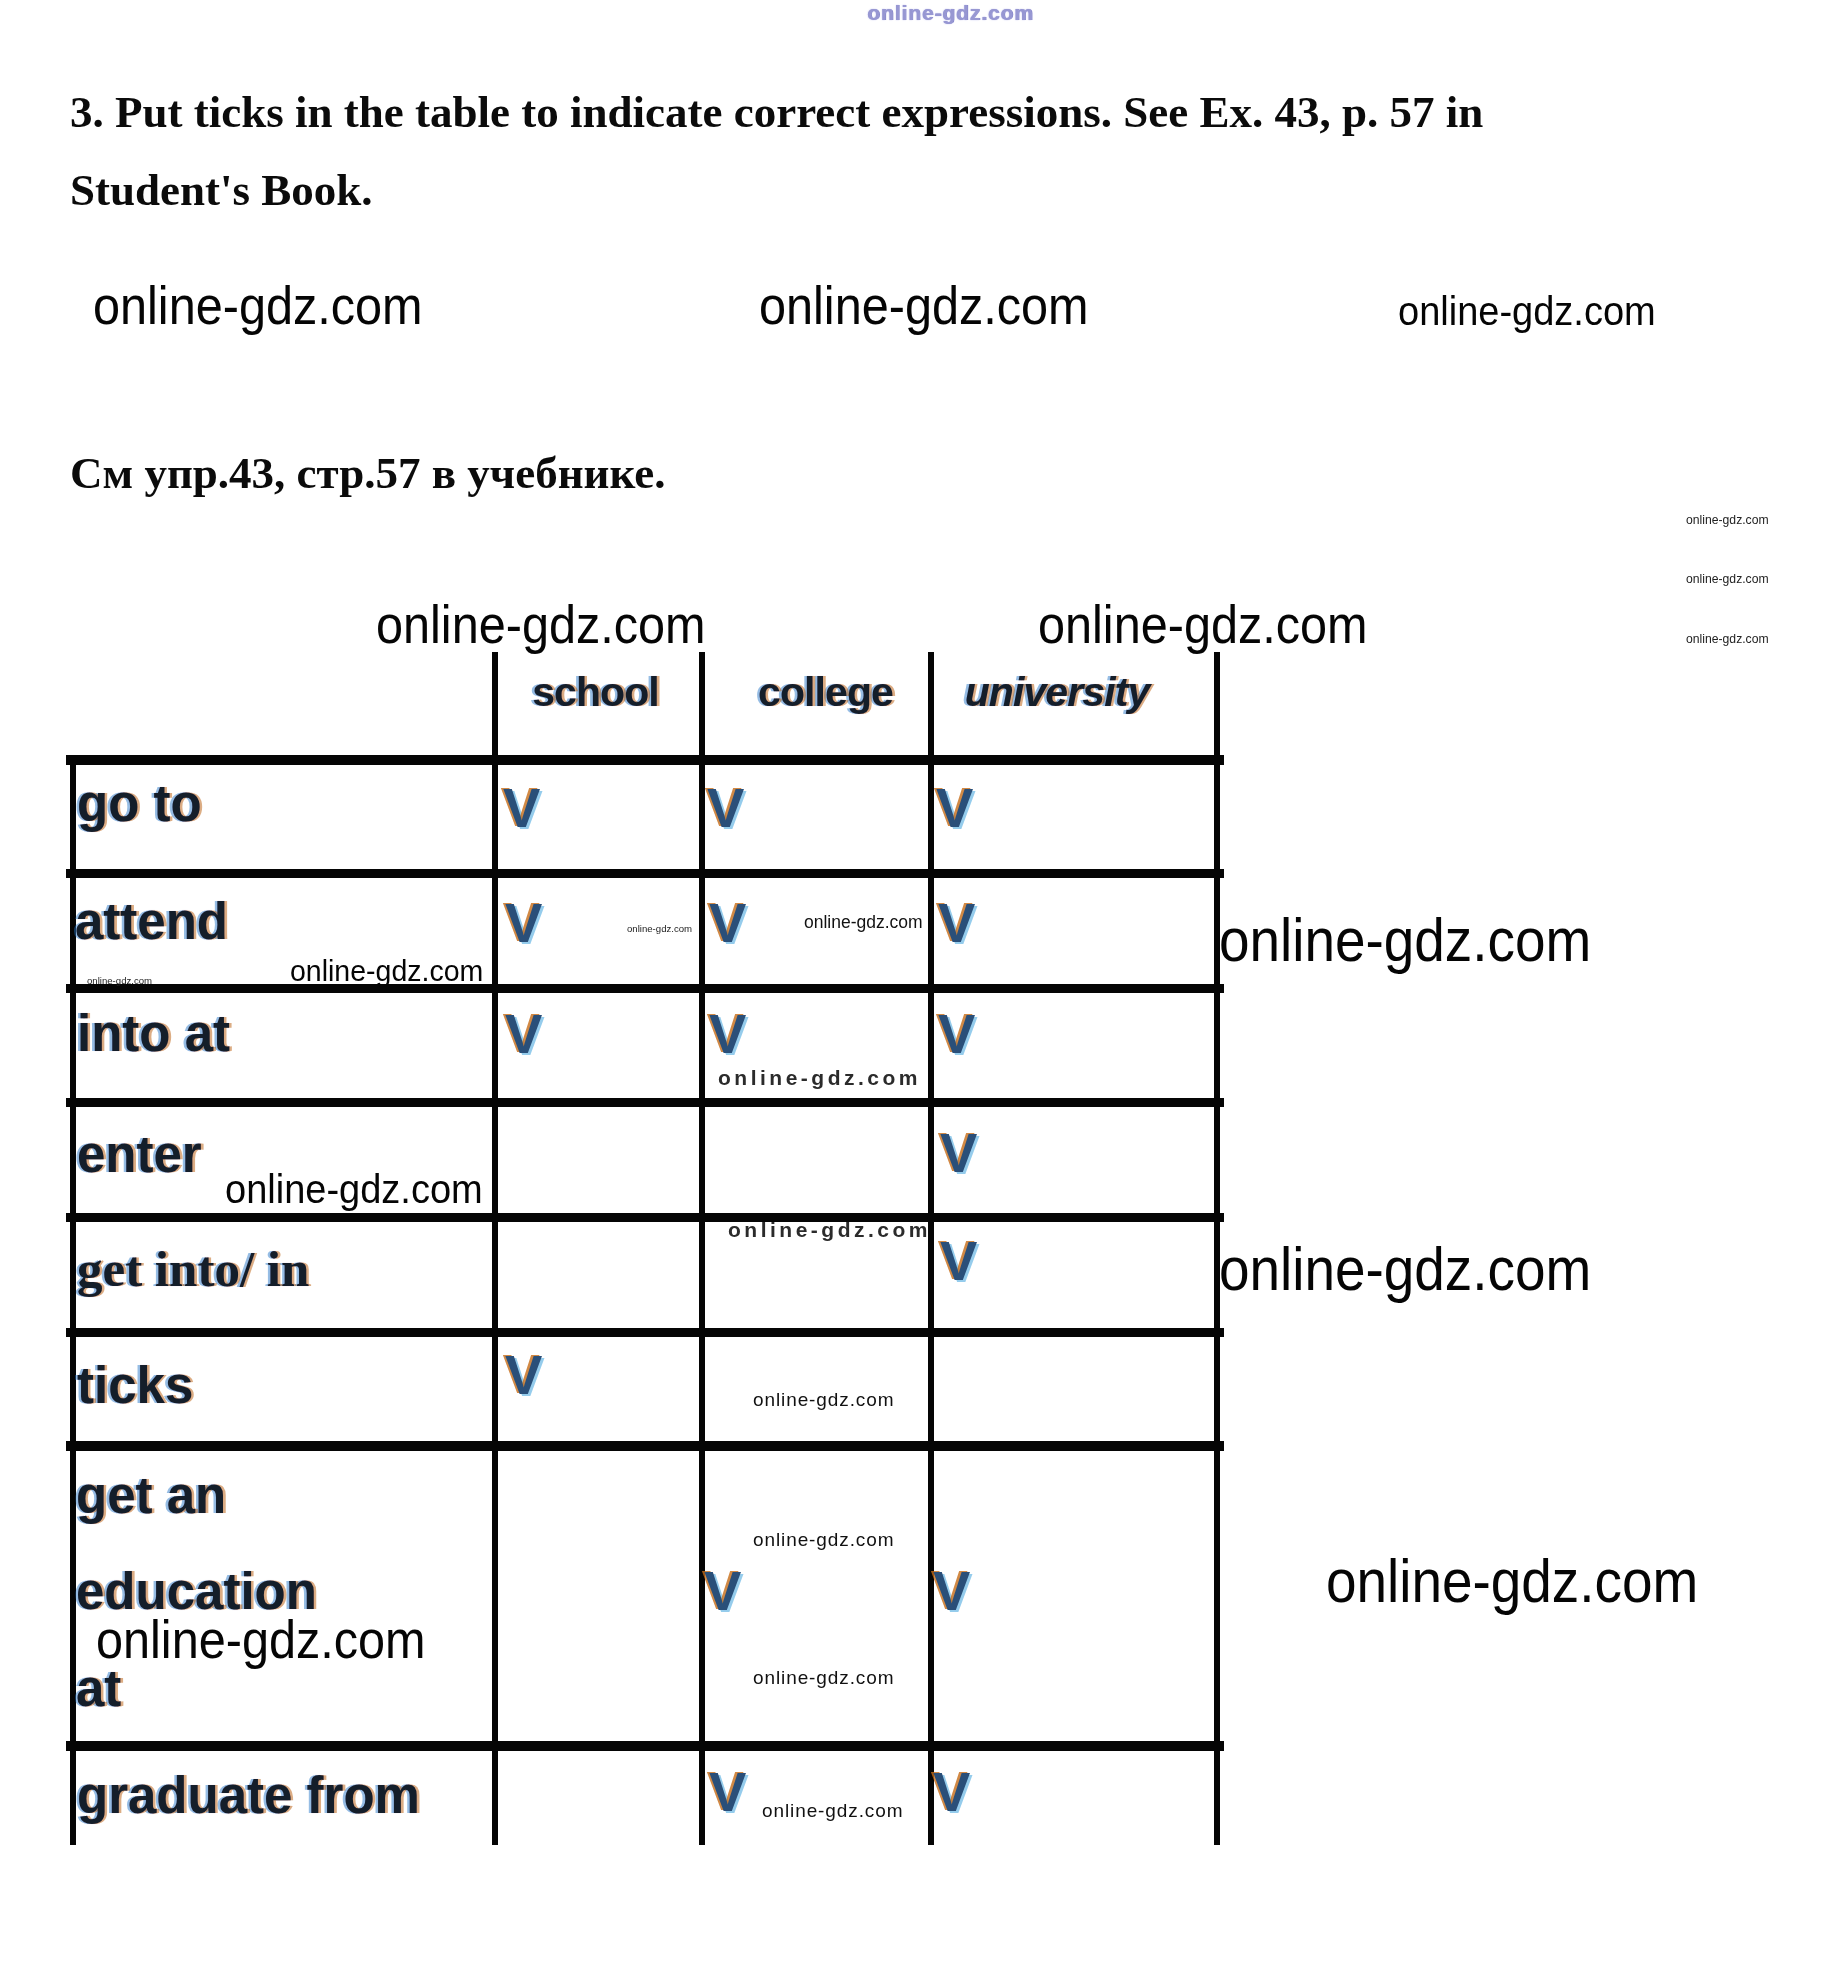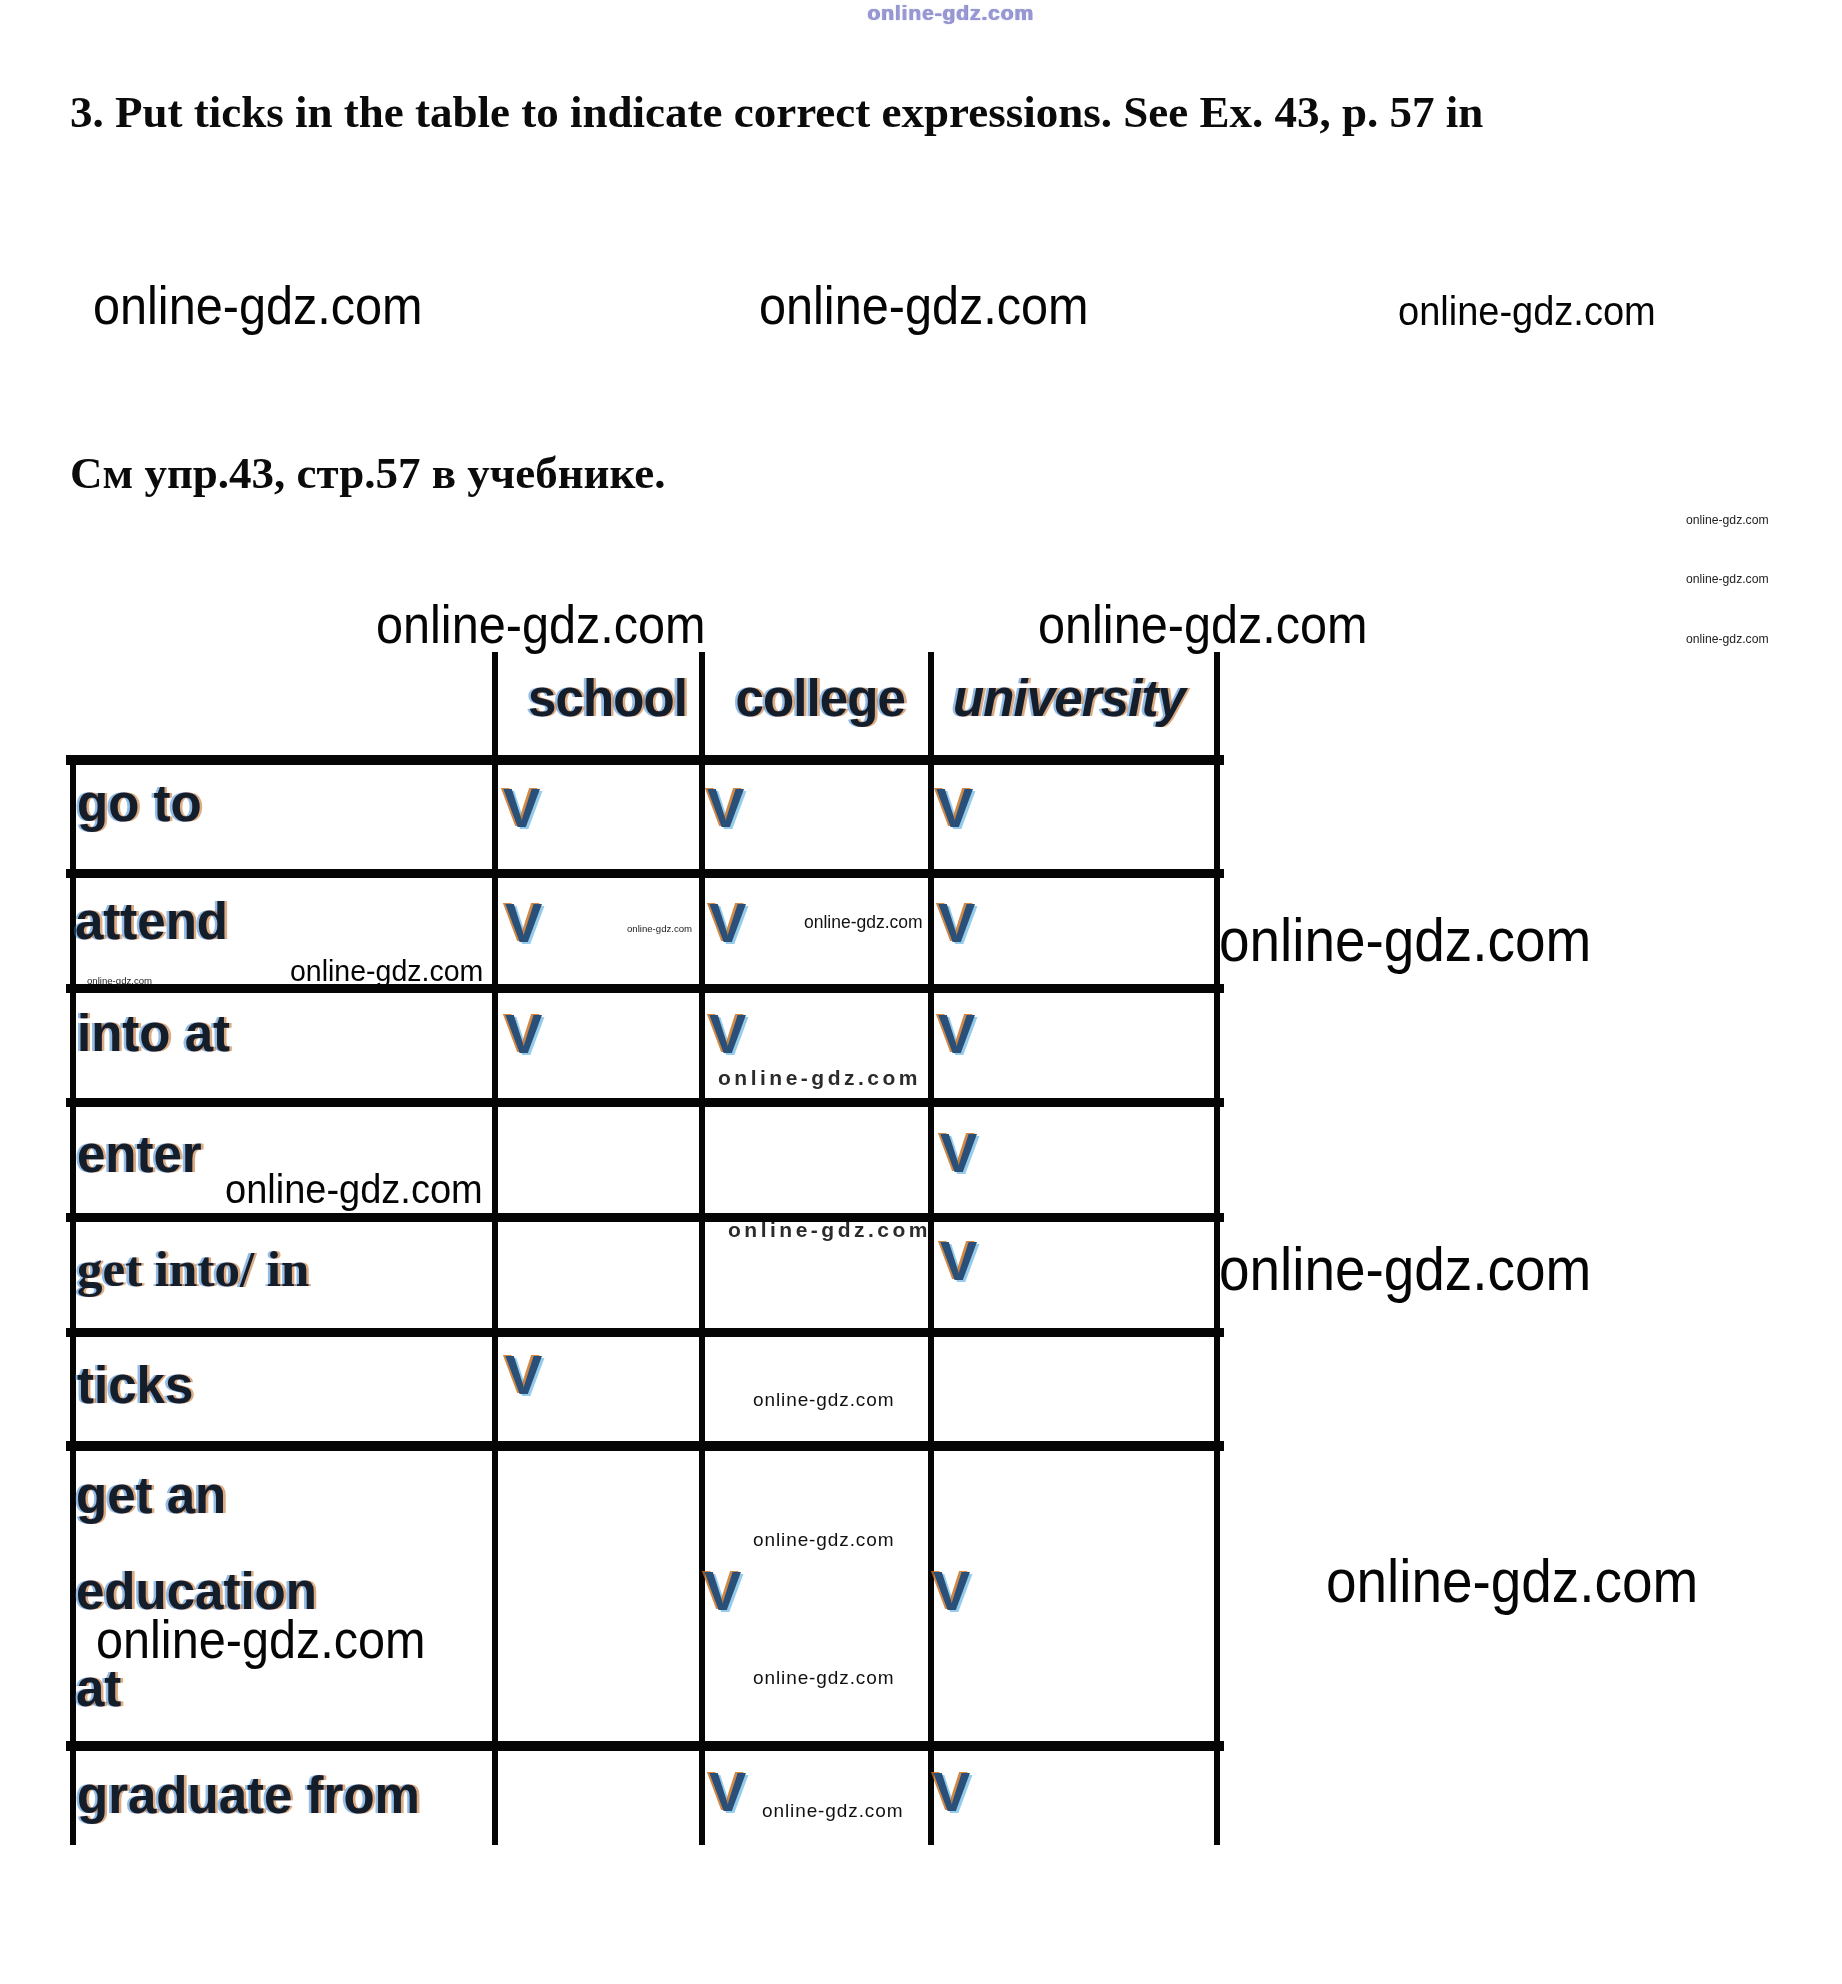--- a/index.html
+++ b/index.html
@@ -12,21 +12,21 @@
   .title{
     font-family:"Liberation Serif", serif;font-weight:bold;font-size:45px;color:#0b0b0b;
     letter-spacing:0px;
   }
   
   .fr{
     color:#141e2a;
     text-shadow:2.6px 0 0 rgba(186,92,10,.50), -2.6px 0 0 rgba(36,118,198,.48), 0 0 0.9px rgba(110,0,120,.35);
   }
   .rowlabel{font-size:51px;font-weight:bold;letter-spacing:0;}
-  .header-cell{font-size:51px;font-weight:bold;text-align:center;letter-spacing:-0.9px;padding-left:12px;}
+  .header-cell{font-size:41px;font-weight:bold;text-align:center;letter-spacing:-0.9px;}
   
   .tick{
     font-size:56px;font-weight:bold;color:#2a4f79;line-height:1;
     text-shadow:-2.6px -0.9px 0 rgba(198,108,22,.8), 2.6px 1.7px 0 rgba(62,162,220,.55);
   }
   
   .hline{position:absolute;background:#050505;height:8.7px;}
   .vline{position:absolute;background:#050505;width:6.1px;}
   
   .wm{color:#050505;line-height:1;}
@@ -48,20 +48,21 @@
   .wm-xxs{font-size:9.6px;color:#222;}
 </style>
 </head>
 <body>
 
 <div class="canvas">
 
   <div class="abs wm wm-top" style="left:867px;top:1.7px;">online-gdz.com</div>
 
   <div class="abs title" style="left:70px;top:86px;font-family:Liberation Serif, serif;">3. Put ticks in the table to indicate correct expressions. See Ex. 43, p. 57 in</div>
+  <div class="abs title" style="left:70px;top:164px;">Student's Book.</div>
 
   <div class="abs wm wm-cond wm-xl" style="left:93px;top:278px;">online-gdz.com</div>
   <div class="abs wm wm-cond wm-xl" style="left:759px;top:278px;">online-gdz.com</div>
   <div class="abs wm wm-cond wm-md3" style="left:1398px;top:291px;">online-gdz.com</div>
 
   <div class="abs title" style="left:70px;top:447px;">См упр.43, стр.57 в учебнике.</div>
 
   <div class="abs wm wm-xs" style="left:1686px;top:514px;">online-gdz.com</div>
   <div class="abs wm wm-xs" style="left:1686px;top:573px;">online-gdz.com</div>
   <div class="abs wm wm-xs" style="left:1686px;top:633px;">online-gdz.com</div>

